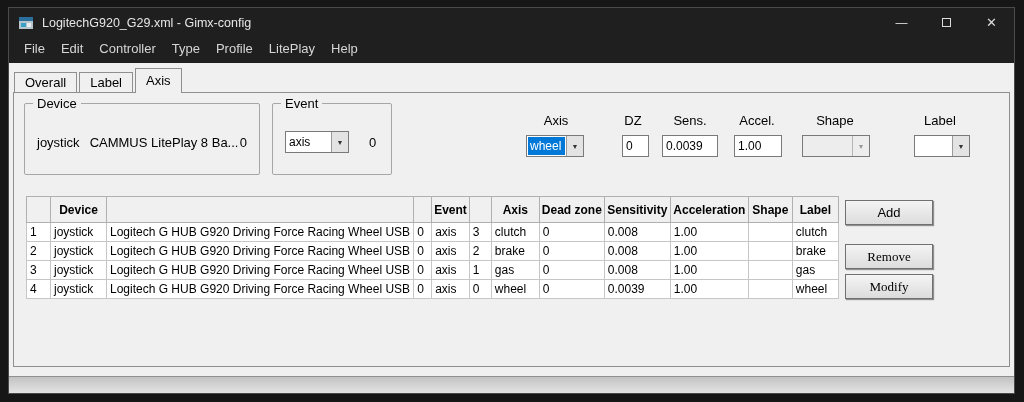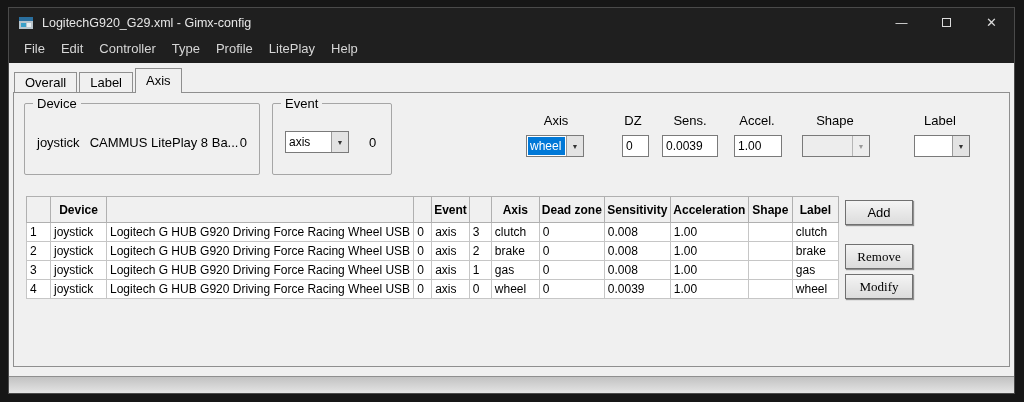--- a/index.html
+++ b/index.html
@@ -114,21 +114,21 @@
   
   .btn {
     background: linear-gradient(#f4f4f4, #dcdcdc);
     border: 1px solid #707070;
     box-shadow: 1px 1px 1px rgba(0,0,0,0.4);
     font-size: 13px; color: #000;
     font-family: "Liberation Sans", sans-serif;
     cursor: default;
   }
   .autodetect { position: absolute; left: 386px; top: 41px; width: 93px; height: 26px; }
-  .act-btn { position: absolute; left: 831px; width: 68px; height: 25px; }
+  .act-btn { position: absolute; left: 831px; width: 88px; height: 25px; }
   .act-add { top: 107px; } .act-remove { top: 151px; font-family: Liberation Serif, serif; } .act-modify { top: 181px; font-family: Liberation Serif, serif; }
   
   .grid {
     position: absolute; left: 12px; top: 103px;
     border-collapse: collapse; table-layout: fixed; background: #fff;
     border: 1px solid #9a9a9a;
   }
   .grid th {
     background: #f0f0f0; border: 1px solid #b0b0b0;
     font-size: 12px; font-weight: bold; height: 26px;

